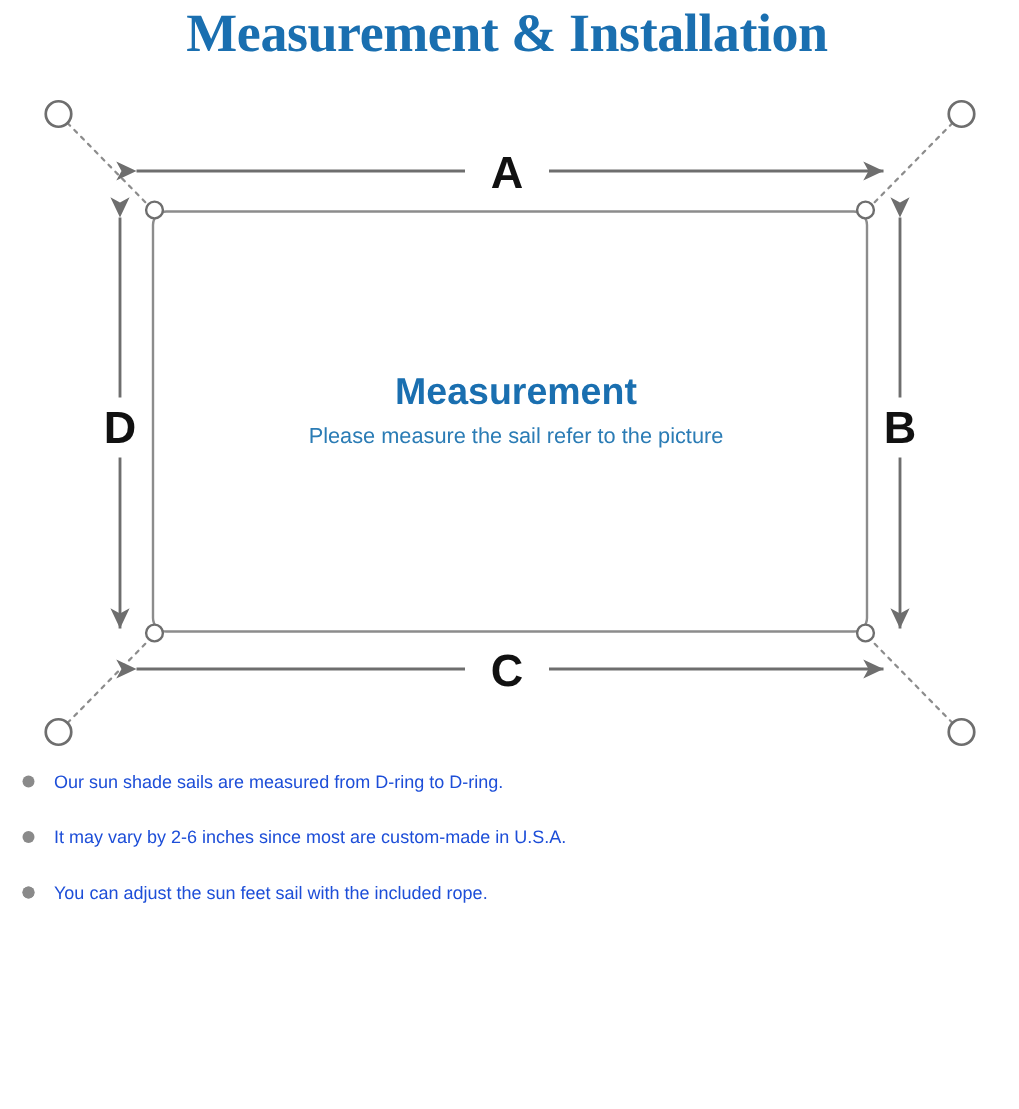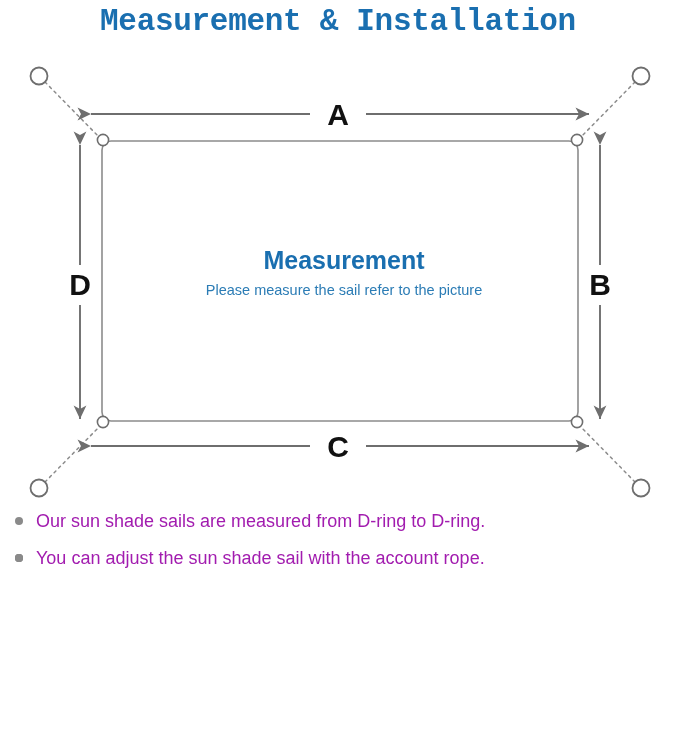--- a/index.html
+++ b/index.html
@@ -11,23 +11,23 @@
     width: 679px;
     height: 739px;
     font-family: "Liberation Sans", sans-serif;
     color: #6e6e6e;
     overflow: hidden;
     position: relative;
   }
   #page-title {
     text-align: center;
     color: #1a6fb0;
-    font-family: Liberation Mono, monospace;
+    font-family: Liberation Serif, serif;
     font-weight: bold;
-    font-size: 31px;
+    font-size: 36px;
     letter-spacing: -0.3px;
     line-height: 38px;
     margin: 3px 3px 0 0;
     padding: 0;
   }
   #diagram-wrap {
     width: 679px;
     height: 470px;
     position: relative;
   }
@@ -55,23 +55,23 @@
   #notes-list {
     list-style: none;
     margin: 0;
     padding: 0 14px 0 10px;
   }
   .note-item {
     position: relative;
     padding-left: 26px;
     margin-bottom: 17px;
     font-family: "Liberation Sans", sans-serif;
-    font-size: 18px;
+    font-size: 12px;
     line-height: 20px;
-    color: #a21caf;
+    color: #1d4ed8;
   }
   .note-item:last-child { margin-bottom: 0; }
   .note-bullet {
     position: absolute;
     left: 5px;
     top: 6px;
     width: 8px;
     height: 8px;
     border-radius: 50%;
     background: #8a8a8a;
@@ -148,21 +148,22 @@
   </svg>
 </div>
 
 <ul id="notes-list">
   <li class="note-item">
     <span class="note-bullet"></span>
     <span>Our sun shade sails are measured from D-ring to D-ring.</span>
   </li>
   <li class="note-item">
     <span class="note-bullet"></span>
+    <span>It may vary by 2-6 inches since most are custom-made in U.S.A.</span>
   </li>
   <li class="note-item">
     <span class="note-bullet"></span>
   </li>
   <li class="note-item">
     <span class="note-bullet"></span>
-    <span>You can adjust the sun shade sail with the account rope.</span>
+    <span>You can adjust the sun feet sail with the included rope.</span>
   </li>
 </ul>
 
 </body></html>

